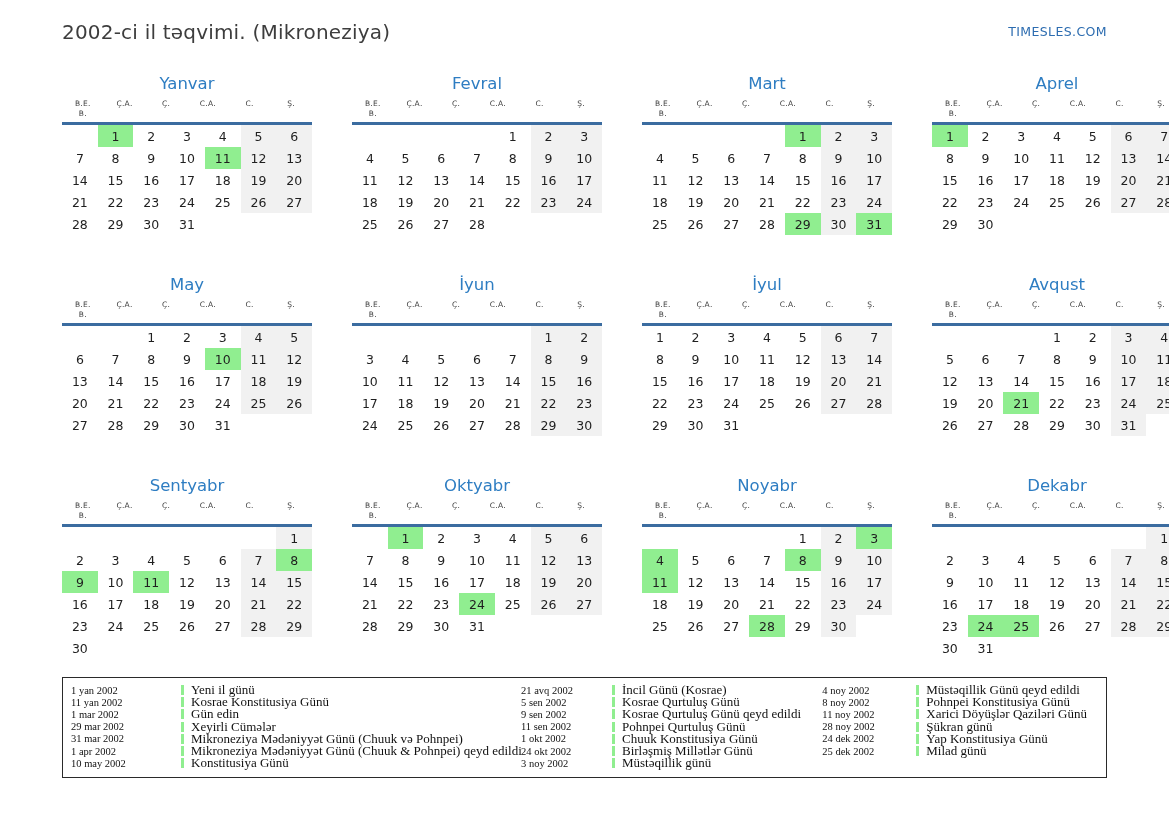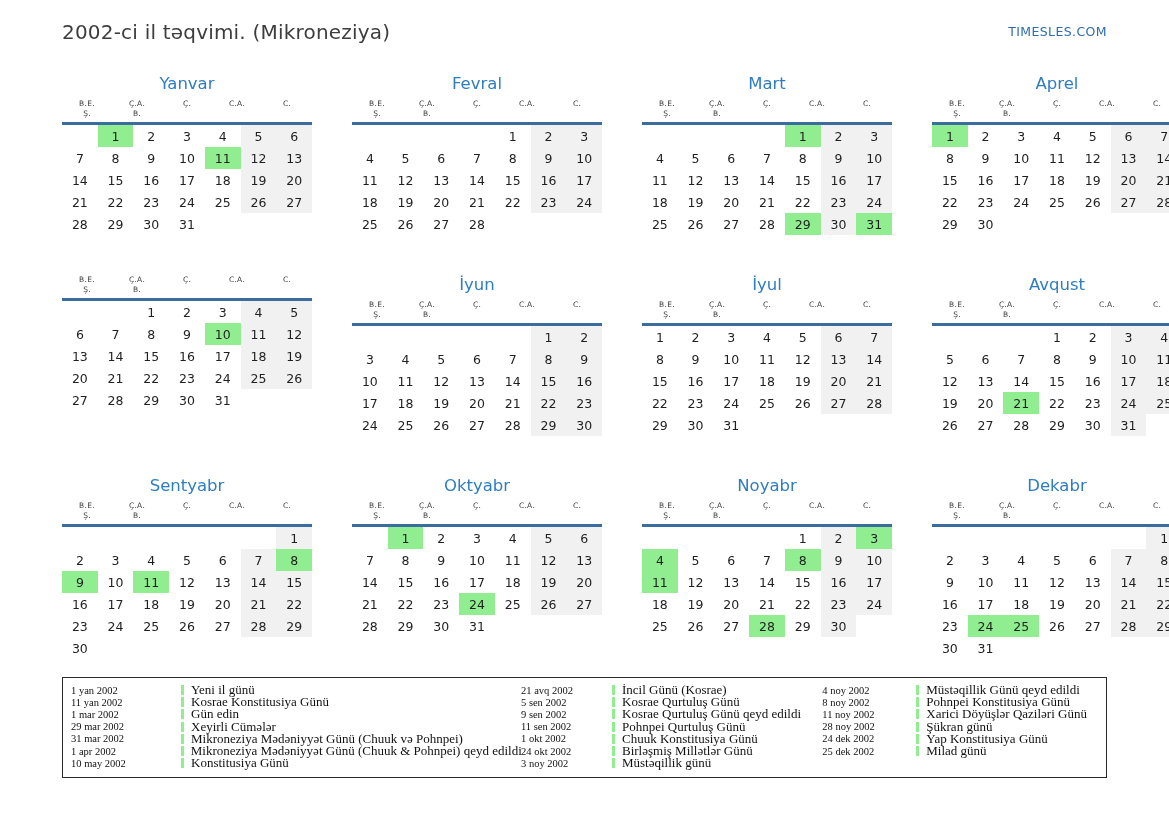--- a/index.html
+++ b/index.html
@@ -33,21 +33,21 @@
     row-gap: 22px;
     gap: 40px;
   }
   .month { width: 250px; }
   .month-title {
     text-align: center;
     color: var(--month-title, #2e7dc2);
     font-size: 16.5px; font-weight: 400;
     margin-bottom: 6px;
   }
-  .weekday-row { display: grid; grid-template-columns: repeat(5, 1fr); }
+  .weekday-row { display: grid; grid-template-columns: repeat(6, 1fr); }
   .weekday {
     text-align: center; font-size: 7.5px; color: #3d3d3d;
     letter-spacing: 0.3px; line-height: 10px;
   }
   .rule { height: 3px; background: var(--header-rule, #3b6ca0); margin-top: 3px; }
   .days { display: grid; grid-template-columns: repeat(7, 1fr); grid-auto-rows: 22px; }
   .cell {
     display: flex; align-items: center; justify-content: center;
     font-size: 12.5px; color: #1f1f1f;
   }
@@ -288,20 +288,21 @@
           <div class="cell">30</div>
           <div class="cell"></div>
           <div class="cell"></div>
           <div class="cell"></div>
           <div class="cell"></div>
           <div class="cell"></div>
         </div>
   </div>
 
   <div class="month">
+    <div class="month-title">May</div>
     <div class="weekday-row">
           <span class="weekday">B.E.</span>
           <span class="weekday">Ç.A.</span>
           <span class="weekday">Ç.</span>
           <span class="weekday">C.A.</span>
           <span class="weekday">C.</span>
           <span class="weekday">Ş.</span>
           <span class="weekday">B.</span>
         </div>
     <div class="rule"></div>

